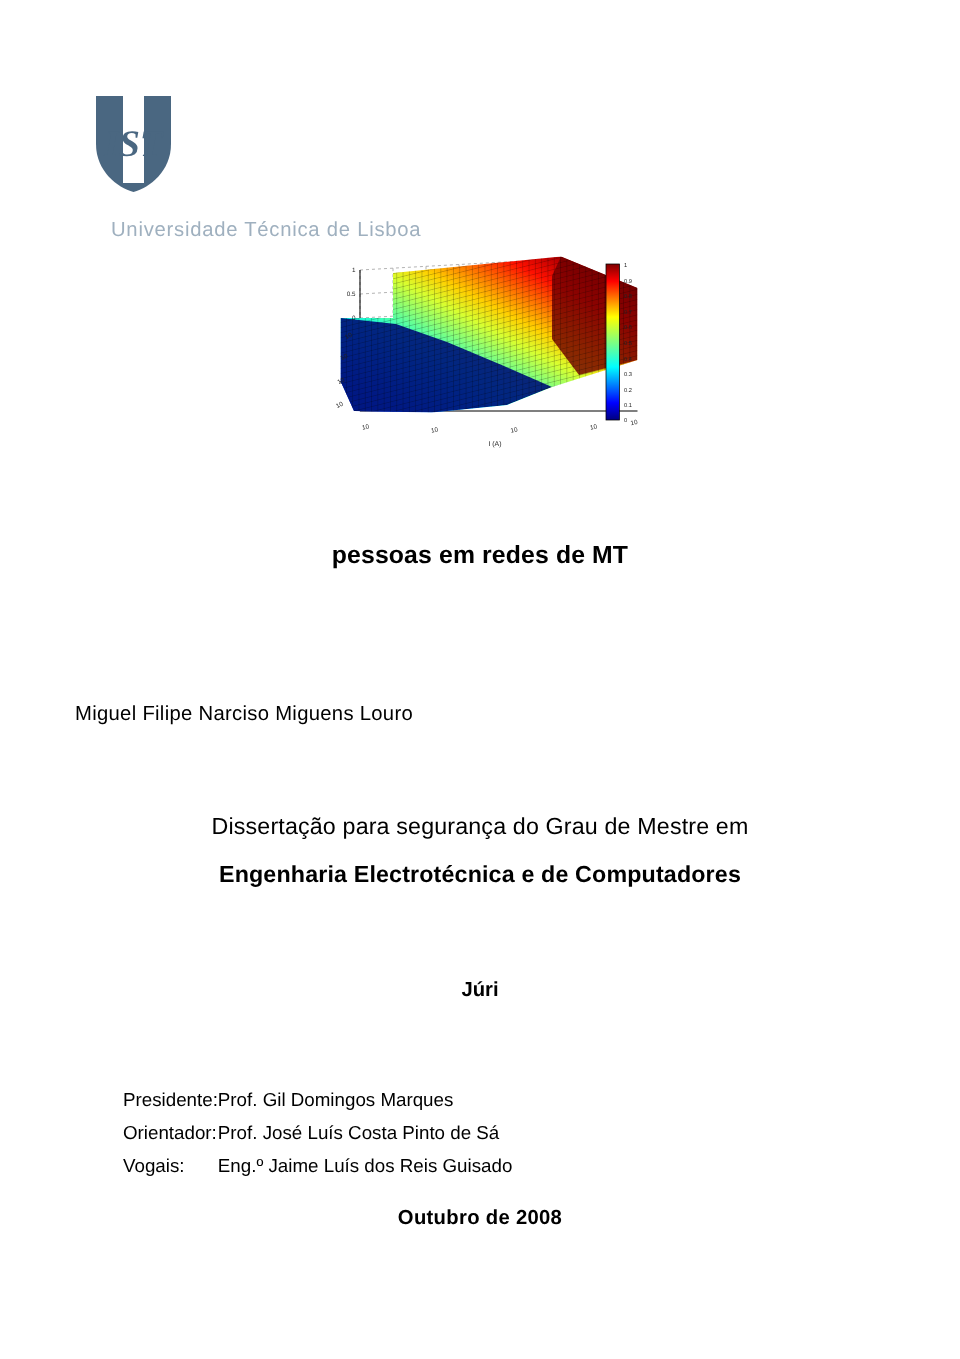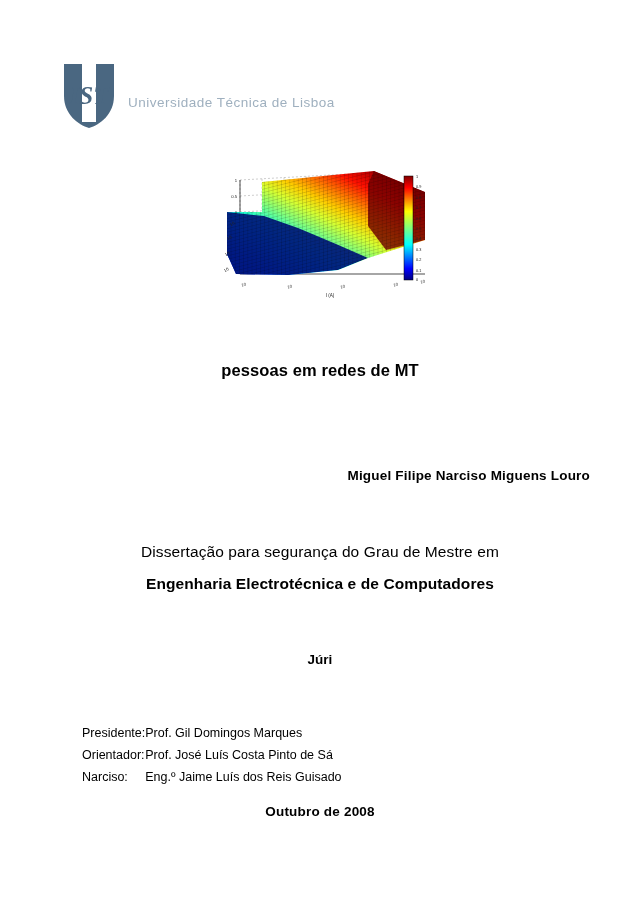--- a/index.html
+++ b/index.html
@@ -16,20 +16,21 @@
     overflow: hidden;
   }
 
   
   .logo-block {
     position: absolute;
     left: 62px;
     top: 62px;
     display: flex;
     align-items: flex-start;
+    flex-direction: column;
   }
   .logo-shield {
     width: 54px;
     height: 68px;
     flex: 0 0 auto;
   }
   .logo-text {
     margin-left: 12px;
     padding-top: 15px;
     line-height: 1.0;
@@ -38,21 +39,21 @@
     font-size: 15.5px;
     font-weight: bold;
     letter-spacing: 0.6px;
     color: #44637f;
   }
   .logo-line2 {
     font-size: 13.5px;
     font-weight: normal;
     letter-spacing: 0.5px;
     color: #9fb0bf;
-    margin-top: 19px;
+    margin-top: 1px;
   }
 
   
   .figure-wrap {
     position: absolute;
     left: 218px;
     top: 166px;
     width: 222px;
     height: 148px;
   }
@@ -70,23 +71,23 @@
     line-height: 36px;
     letter-spacing: 0.1px;
   }
 
   
   .author {
     position: absolute;
     left: 50px;
     top: 468px;
     width: 540px;
-    text-align: right;
-    font-size: 13.5px;
-    font-weight: bold;
+    text-align: left;
+    font-size: 13.5px;
+    font-weight: normal;
     letter-spacing: 0.2px;
   }
 
   
   .degree {
     position: absolute;
     left: 50px;
     top: 543px;
     width: 540px;
     text-align: center;
@@ -278,19 +279,19 @@
   <tbody>
     <tr>
       <td class="jury-role">Presidente:</td>
       <td class="jury-name">Prof. Gil Domingos Marques</td>
     </tr>
     <tr>
       <td class="jury-role">Orientador:</td>
       <td class="jury-name">Prof. José Luís Costa Pinto de Sá</td>
     </tr>
     <tr>
-      <td class="jury-role">Narciso:</td>
+      <td class="jury-role">Vogais:</td>
       <td class="jury-name">Eng.º Jaime Luís dos Reis Guisado</td>
     </tr>
   </tbody>
 </table>
 
 <div class="doc-date">Outubro de 2008</div>
 
 </body></html>

